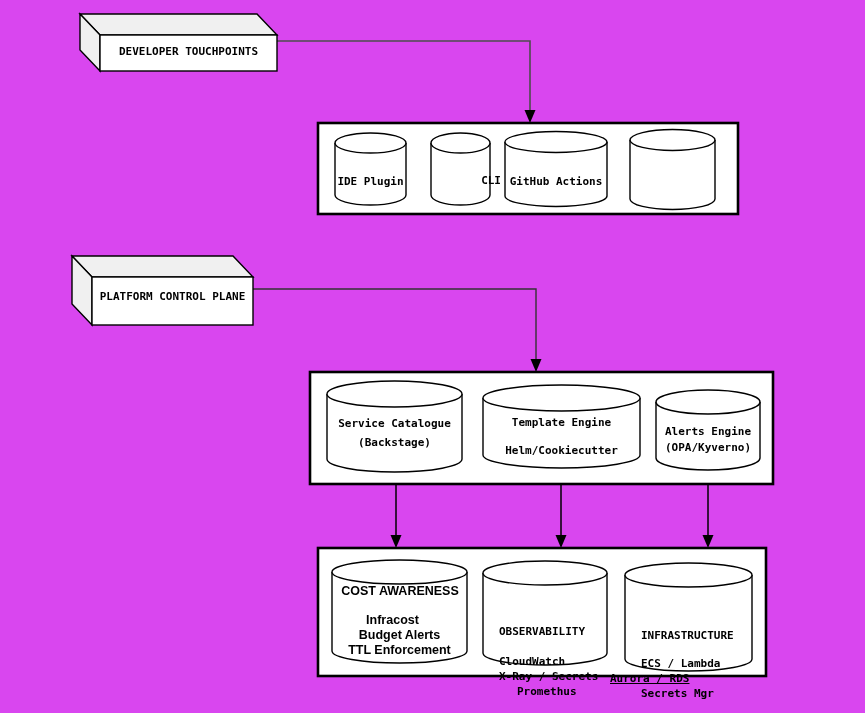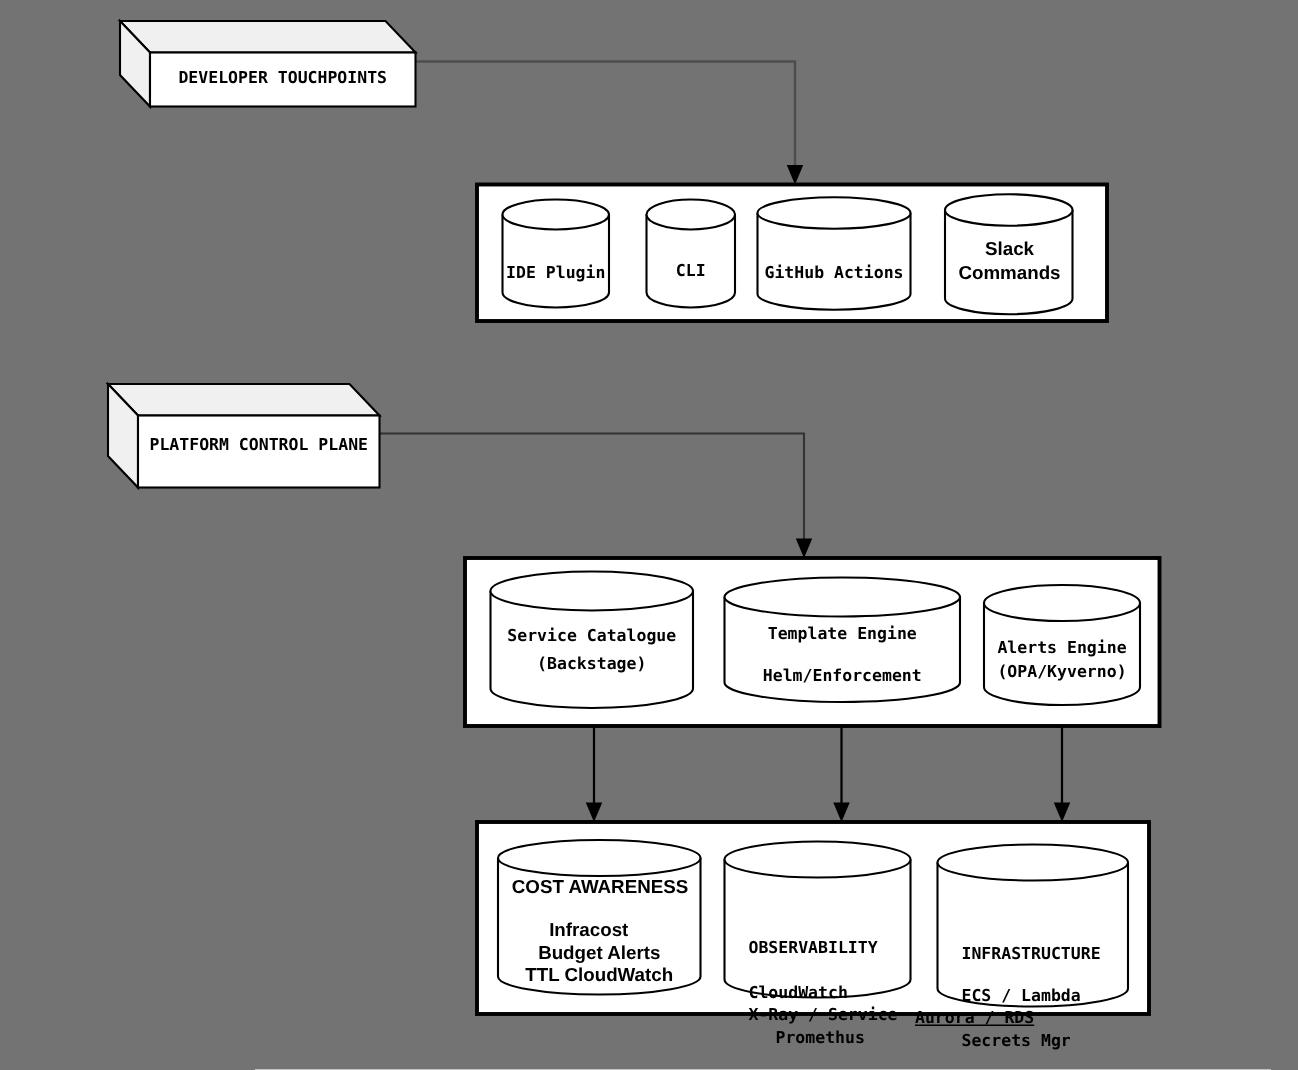--- a/index.html
+++ b/index.html
@@ -1,16 +1,16 @@
 <!DOCTYPE html>
 <html><head>
 <meta charset="utf-8">
 <style>
   html,body{margin:0;padding:0;background:#ffffff;}
-  .stage{position:relative;width:865px;height:713px;background:#737373;overflow:hidden;}
+  .stage{position:relative;width:865px;height:713px;background:#d946ef;overflow:hidden;}
   .stage svg{position:absolute;left:0;top:0;}
   .label{position:absolute;color:#000;text-align:center;}
   .mono{font-family:"DejaVu Sans Mono","Liberation Mono",monospace;font-weight:700;font-size:11px;line-height:13px;}
   .sans{font-family:"Liberation Sans","DejaVu Sans",sans-serif;font-weight:700;font-size:12.5px;line-height:15px;}
   .left{text-align:left;white-space:nowrap;margin-top:35px;}
   .nowrap{white-space:nowrap;}
 </style>
 </head>
 <body>
 
@@ -100,41 +100,40 @@
     <g>
       <path d="M625,575 L625,659 A63.5,12 0 0 0 752,659 L752,575" fill="#ffffff" stroke="#000000" stroke-width="1.4"></path>
       <ellipse cx="688.5" cy="575" rx="63.5" ry="12" fill="#ffffff" stroke="#000000" stroke-width="1.4"></ellipse>
     </g>
   </svg>
 
   <div class="label mono nowrap" style="left:98px;top:45px;width:181px;">DEVELOPER TOUCHPOINTS</div>
   <div class="label mono nowrap" style="left:82px;top:290px;width:181px;">PLATFORM CONTROL PLANE</div>
 
   <div class="label mono nowrap" style="left:330px;top:175px;width:81px;">IDE Plugin</div>
-  <div class="label mono nowrap" style="left:420px;top:174px;width:81px;">CLI</div>
+  <div class="label mono nowrap" style="left:420px;top:174px;width:81px;text-align:right;">CLI</div>
   <div class="label mono nowrap" style="left:503px;top:175px;width:106px;">GitHub Actions</div>
-  <div class="label sans" style="left:634px;top:158px;width:78px;line-height:16px;">Slack Commands</div>
 
   <div class="label mono nowrap" style="left:324px;top:417px;width:141px;">Service Catalogue</div>
   <div class="label mono nowrap" style="left:324px;top:436px;width:141px;">(Backstage)</div>
 
   <div class="label mono nowrap" style="left:491px;top:416px;width:141px;">Template Engine</div>
-  <div class="label mono nowrap" style="left:491px;top:444px;width:141px;">Helm/Enforcement</div>
+  <div class="label mono nowrap" style="left:491px;top:444px;width:141px;">Helm/Cookiecutter</div>
 
   <div class="label mono nowrap" style="left:647px;top:425px;width:122px;">Alerts Engine</div>
   <div class="label mono nowrap" style="left:647px;top:441px;width:122px;">(OPA/Kyverno)</div>
 
   <div class="label sans nowrap" style="left:330px;top:584px;width:140px;">COST AWARENESS</div>
   <div class="label sans nowrap" style="left:332px;top:613px;width:121px;">Infracost</div>
   <div class="label sans nowrap" style="left:332px;top:628px;width:135px;">Budget Alerts</div>
-  <div class="label sans nowrap" style="left:332px;top:643px;width:135px;">TTL CloudWatch</div>
+  <div class="label sans nowrap" style="left:332px;top:643px;width:135px;">TTL Enforcement</div>
 
   <div class="label mono left" style="left:499px;top:590px;">OBSERVABILITY</div>
   <div class="label mono left" style="left:499px;top:620px;">CloudWatch</div>
-  <div class="label mono left" style="left:499px;top:635px;">X-Ray / Service</div>
+  <div class="label mono left" style="left:499px;top:635px;">X-Ray / Secrets</div>
   <div class="label mono left" style="left:499px;top:650px;padding-left:18px;">Promethus</div>
 
   <div class="label mono left" style="left:641px;top:594px;">INFRASTRUCTURE</div>
   <div class="label mono left" style="left:641px;top:622px;">ECS / Lambda</div>
   <div class="label mono left" style="left:610px;top:637px;text-decoration:underline;">Aurora / RDS</div>
   <div class="label mono left" style="left:641px;top:652px;">Secrets Mgr</div>
 
 </div>
 
 </body></html>

